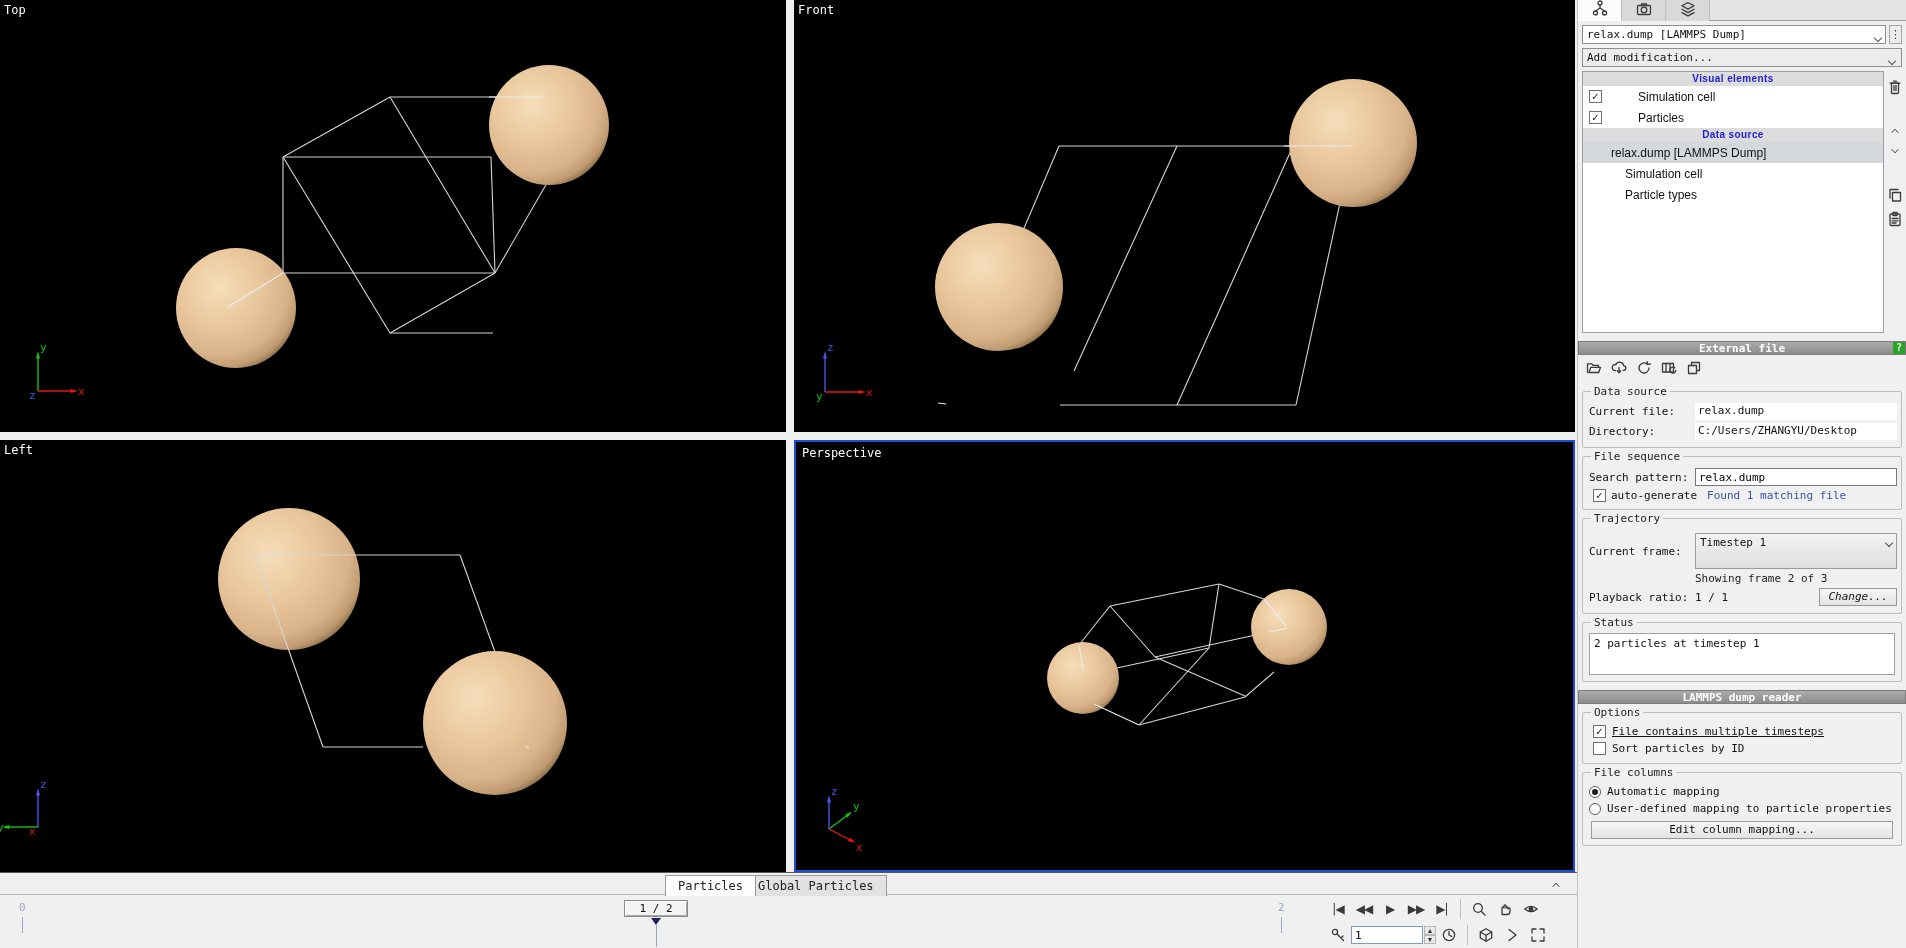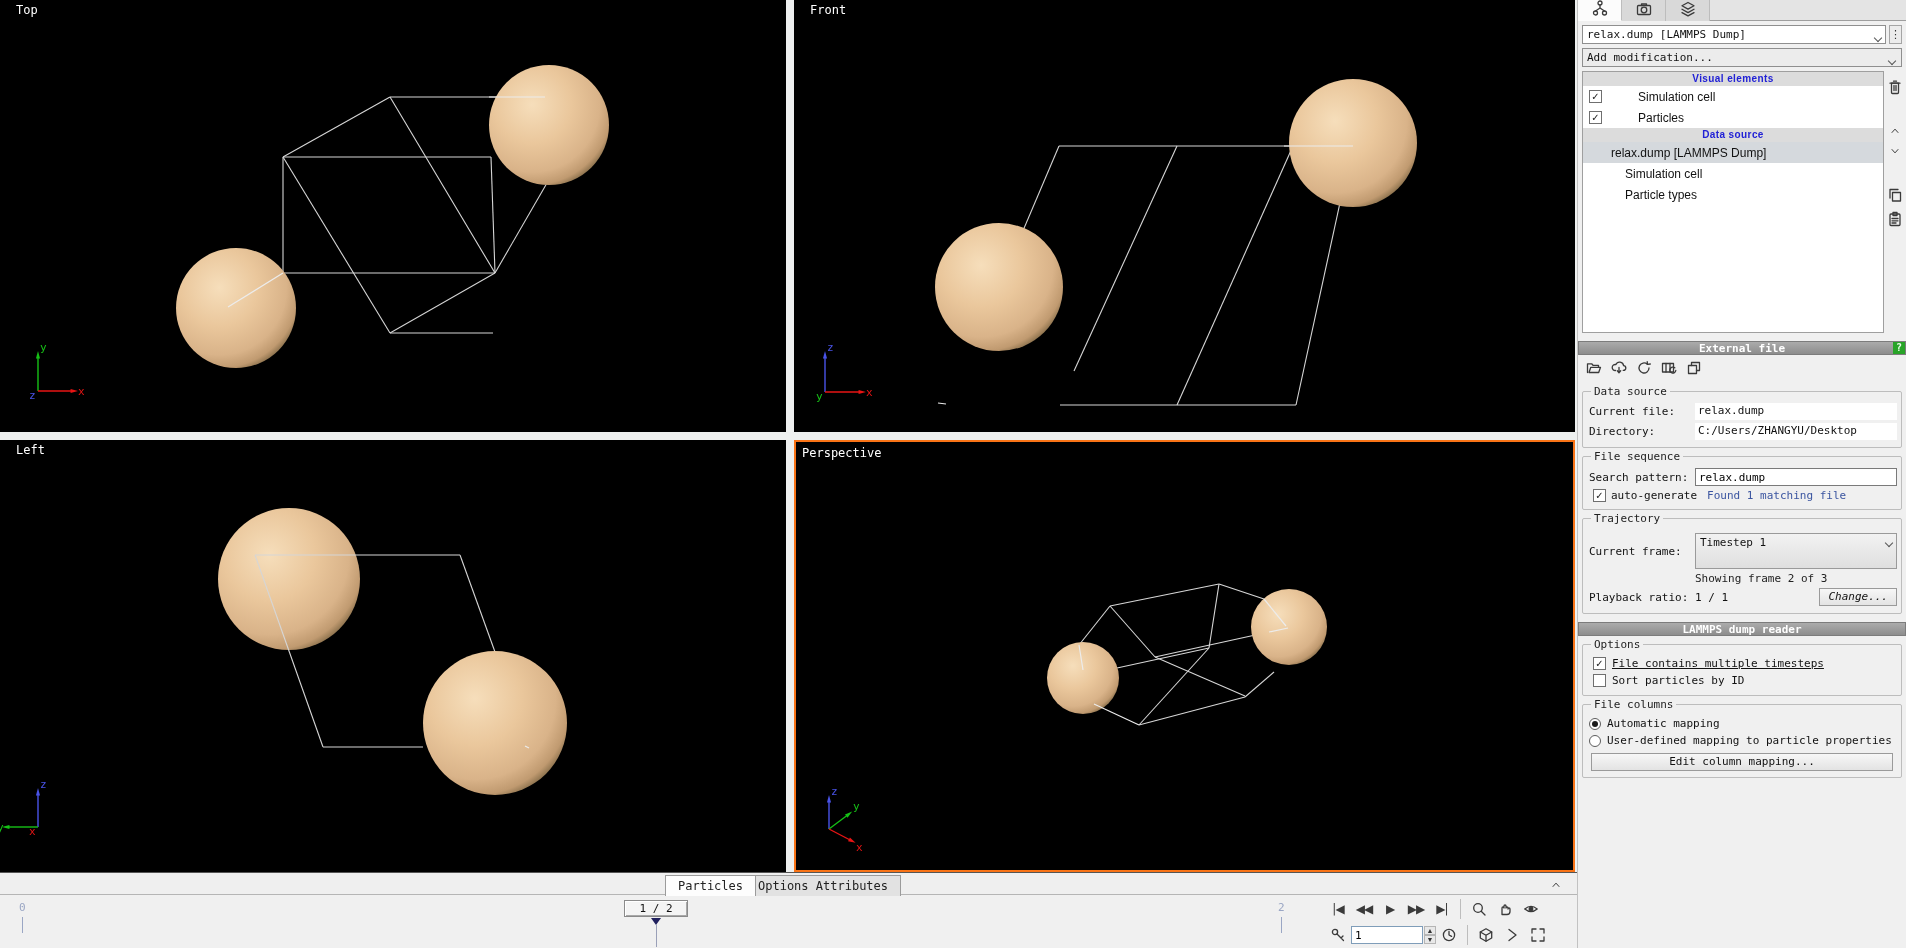--- a/index.html
+++ b/index.html
@@ -3,22 +3,22 @@
 <meta charset="utf-8">
 <style>
   * { margin:0; padding:0; box-sizing:border-box; }
   html,body { width:1906px; height:948px; overflow:hidden; background:#e9e9e9;
               font-family:"Liberation Sans", sans-serif; }
   #app { position:relative; width:1906px; height:948px; }
 
   
   #viewports { position:absolute; left:0; top:0; width:1577px; height:872px; background:#eef0ef; }
   .viewport { position:absolute; background:#000; overflow:hidden; }
-  .viewport.active { border:2px solid #f97316; }
-  .vp-label { position:absolute; left:16px; top:3px; color:#fff; font:12px "DejaVu Sans Mono", monospace; z-index:3; }
+  .viewport.active { border:2px solid #1d4ed8; }
+  .vp-label { position:absolute; left:4px; top:3px; color:#fff; font:12px "DejaVu Sans Mono", monospace; z-index:3; }
   .viewport svg { position:absolute; left:0; top:0; }
 
   
   #bottom { position:absolute; left:0; top:872px; width:1577px; height:76px; background:#f0f0f0; }
   #tabstrip { position:relative; height:23px; background:#efefef; border-top:1px solid #555; border-bottom:1px solid #b5b5b5; }
   .btab { position:absolute; top:2px; height:21px; padding:0 12px; font:12px "DejaVu Sans Mono", monospace;
           color:#222; line-height:20px; border:1px solid #9b9b9b; border-bottom:none; background:#e2e2e2; cursor:default; }
   .btab.active { background:#fdfdfd; z-index:2; }
   #collapse-btn { position:absolute; right:12px; top:4px; width:18px; height:15px; color:#555; text-align:center; }
   #timeline { position:relative; height:52px; }
@@ -235,21 +235,21 @@
           <line x1="33" y1="387" x2="56" y2="399" stroke="#e81414" stroke-width="1.4"></line>
           <polygon points="59.54633938466182,400.85026402678005 52.0073680216169,399.2426723824267 53.91499530969097,395.58638674695135" fill="#e81414"></polygon>
           <text x="60" y="409" fill="#e81414" font-size="11" font-family="DejaVu Sans Mono, monospace">x</text>
         </svg>
       </div>
   </div>
 
   <div id="bottom">
     <div id="tabstrip">
       <div class="btab active" style="left:665px;">Particles</div>
-      <div class="btab" style="left:745px;">Options Attributes</div>
+      <div class="btab" style="left:745px;">Global Particles</div>
       <div id="collapse-btn"><svg width="12" height="12" viewBox="0 0 16 16" fill="none" stroke="#3a3a3a" stroke-width="1.3" stroke-linecap="round" stroke-linejoin="round">
             <path d="M4 10 8 5.5 12 10"></path>
           </svg></div>
     </div>
     <div id="timeline">
       <span class="ruler-num" id="tl-start" style="left: 19px;">0</span>
       <span class="ruler-num" id="tl-end" style="left: 1278px;">2</span>
       <div class="ruler-tick" id="tl-start-tick" style="left: 22px;"></div>
       <div class="ruler-tick" id="tl-end-tick" style="left: 1281px;"></div>
       <div id="frame-slider" style="left: 624px;">1 / 2</div>
@@ -473,20 +473,24 @@
         <span class="flabel"></span>
         <span class="plain-note">Showing frame 2 of 3</span>
       </div>
       <div class="frow">
         <span class="flabel">Playback ratio:</span>
         <span>1 / 1</span>
         <button class="wbutton" style="margin-left:auto;font-style:italic;">Change...</button>
       </div>
     </div>
 
+    <div class="group">
+      <span class="group-label">Status</span>
+      <div id="status-box">2 particles at timestep 1</div>
+    </div>
 
     <div class="sect-header">
       <span>LAMMPS dump reader</span>
     </div>
 
     <div class="group">
       <span class="group-label">Options</span>
       <div class="frow chkrow">
         <span class="cb">✓</span>
         <span style="margin-left:6px;text-decoration:underline;">File contains multiple timesteps</span>

